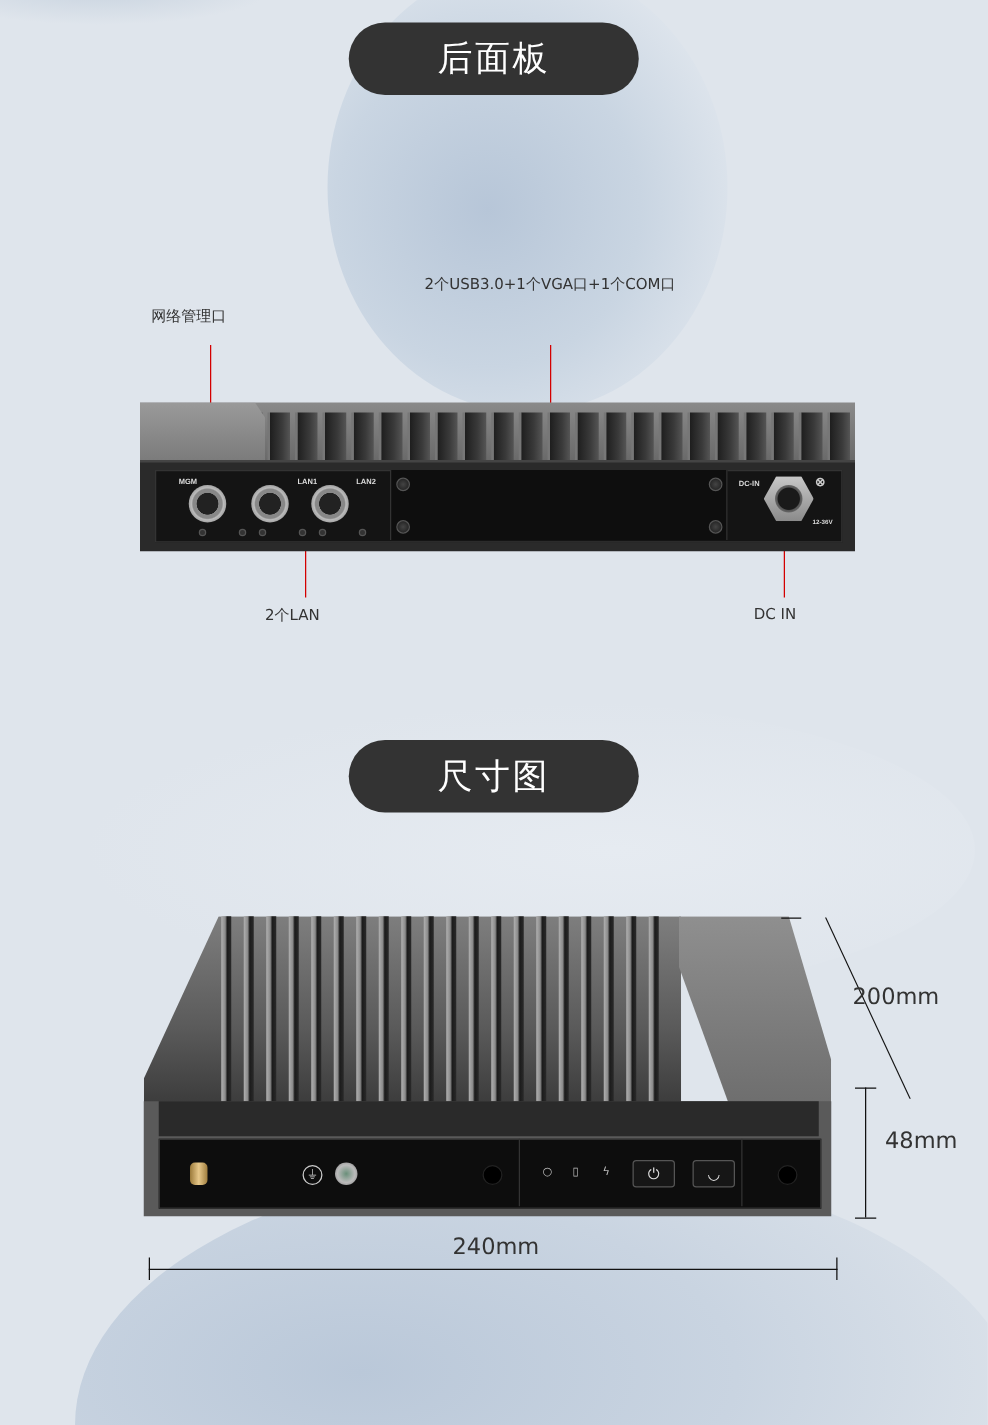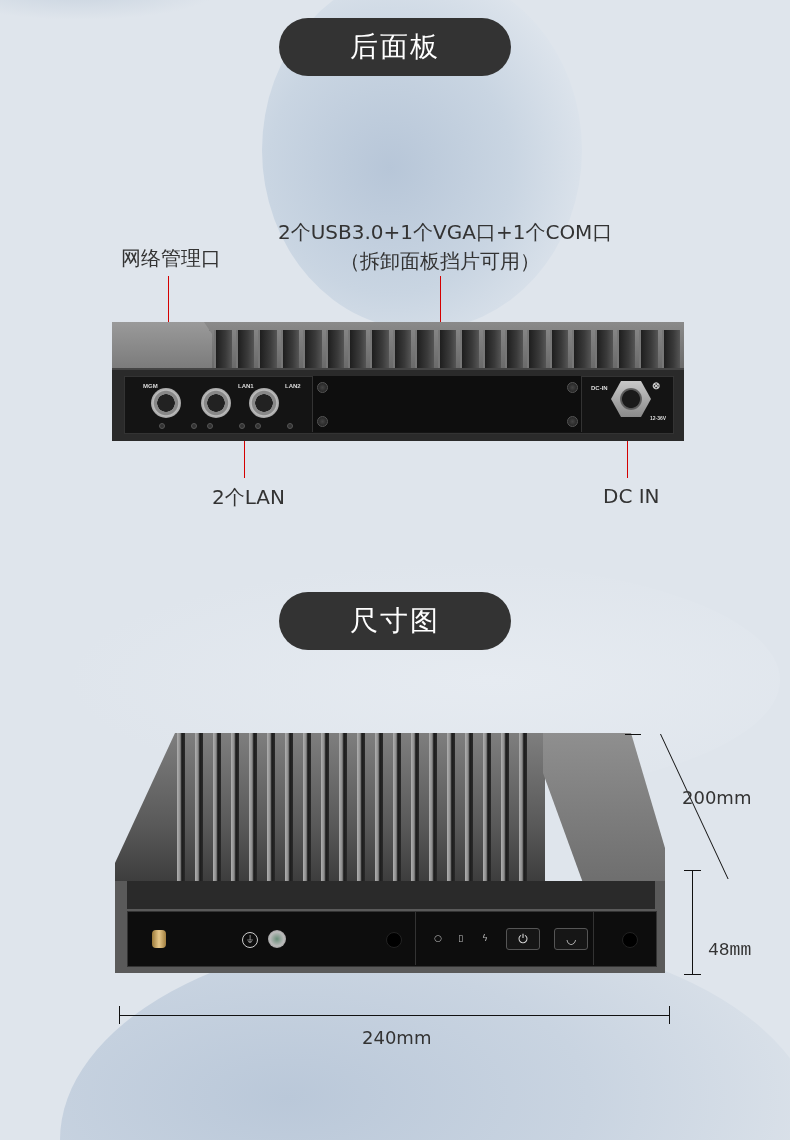--- a/index.html
+++ b/index.html
@@ -30,21 +30,21 @@
   .pill {
     position:absolute; left:279px; width:232px; height:58px; border-radius:29px;
     background:#333333; color:#ffffff;
     display:flex; align-items:center; justify-content:center;
     font-size:28px; letter-spacing:2px;
   }
   .pill.p1 { top:18px; }
   .pill.p2 { top:592px; }
 
   .label {
-    position:absolute; color:#333; font-size:20px; white-space:nowrap;
+    position:absolute; color:#333; font-size:12px; white-space:nowrap;
   }
   .label.center { text-align:center; }
   .callout-line { position:absolute; width:1px; background:#d40000; }
 
   
   .rear {
     position:absolute; left:112px; top:322px; width:572px; height:117px;
   }
   .rear .top-body {
     position:absolute; left:0; top:0; width:572px; height:46px;
@@ -136,21 +136,20 @@
   <div class="bg-orb-top2"></div>
   <div class="bg-orb-top"></div>
   <div class="bg-orb-bottom2"></div>
   <div class="bg-orb-bottom"></div>
 </div>
 
 <div class="pill p1">后面板</div>
 
 <div class="label center" style="left:278px; top:219px; width:324px;">
   <div>2个USB3.0+1个VGA口+1个COM口</div>
-  <div style="margin-top:2px;">（拆卸面板挡片可用）</div>
 </div>
 <div class="label" style="left:121px; top:245px;">网络管理口</div>
 
 <div class="callout-line" style="left:168px; top:276px; height:122px;"></div>
 <div class="callout-line" style="left:440px; top:276px; height:128px;"></div>
 <div class="callout-line" style="left:244px; top:406px; height:72px;"></div>
 <div class="callout-line" style="left:627px; top:406px; height:72px;"></div>
 
 <div class="rear">
   <div class="top-body"></div>
@@ -257,18 +256,18 @@
     <div class="divider" style="left:478px;"></div>
   </div>
 </div>
 
 <div class="dim-line" style="left:625px; top:734px; width:16px; height:1px;"></div>
 <div class="dim-line" style="left:660px; top:734px; width:1px; height:145px; transform:skewX(25deg); transform-origin:top left;"></div>
 <div class="dim-line" style="left:684px; top:870px; width:17px; height:1px;"></div>
 <div class="dim-line" style="left:692px; top:870px; width:1px; height:104px;"></div>
 <div class="dim-line" style="left:684px; top:974px; width:17px; height:1px;"></div>
 <div class="dim-text" style="left:682px; top:787px;">200mm</div>
-<div class="dim-text" style="left:708px; top:940px;font-family:Liberation Mono, monospace;">48mm</div>
+<div class="dim-text" style="left:708px; top:902px;">48mm</div>
 
 <div class="dim-line" style="left:119px; top:1015px; width:551px; height:1px;"></div>
 <div class="dim-line" style="left:119px; top:1006px; width:1px; height:18px;"></div>
 <div class="dim-line" style="left:669px; top:1006px; width:1px; height:18px;"></div>
-<div class="dim-text" style="left:362px; top:1027px;">240mm</div>
+<div class="dim-text" style="left:362px; top:987px;">240mm</div>
 
 </body></html>

